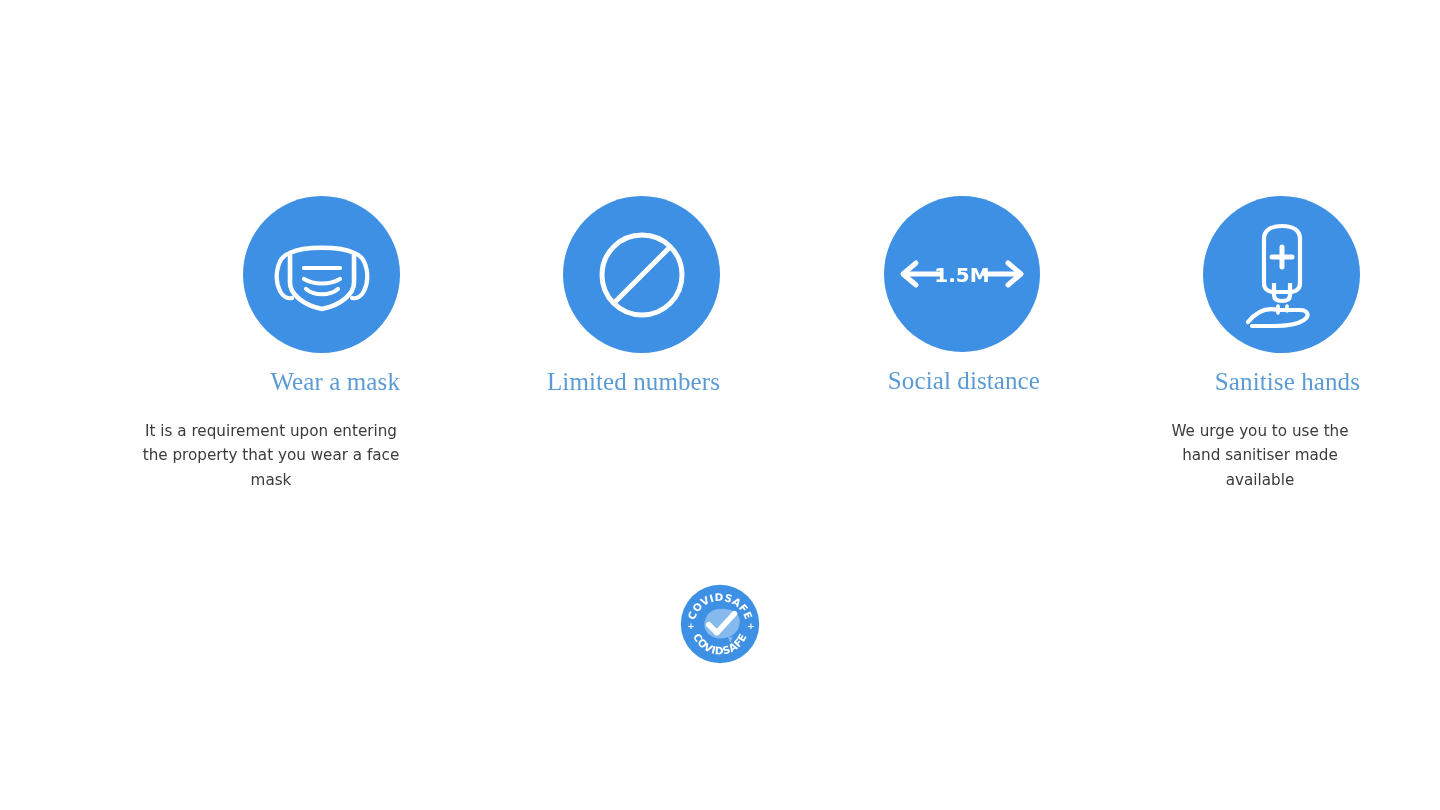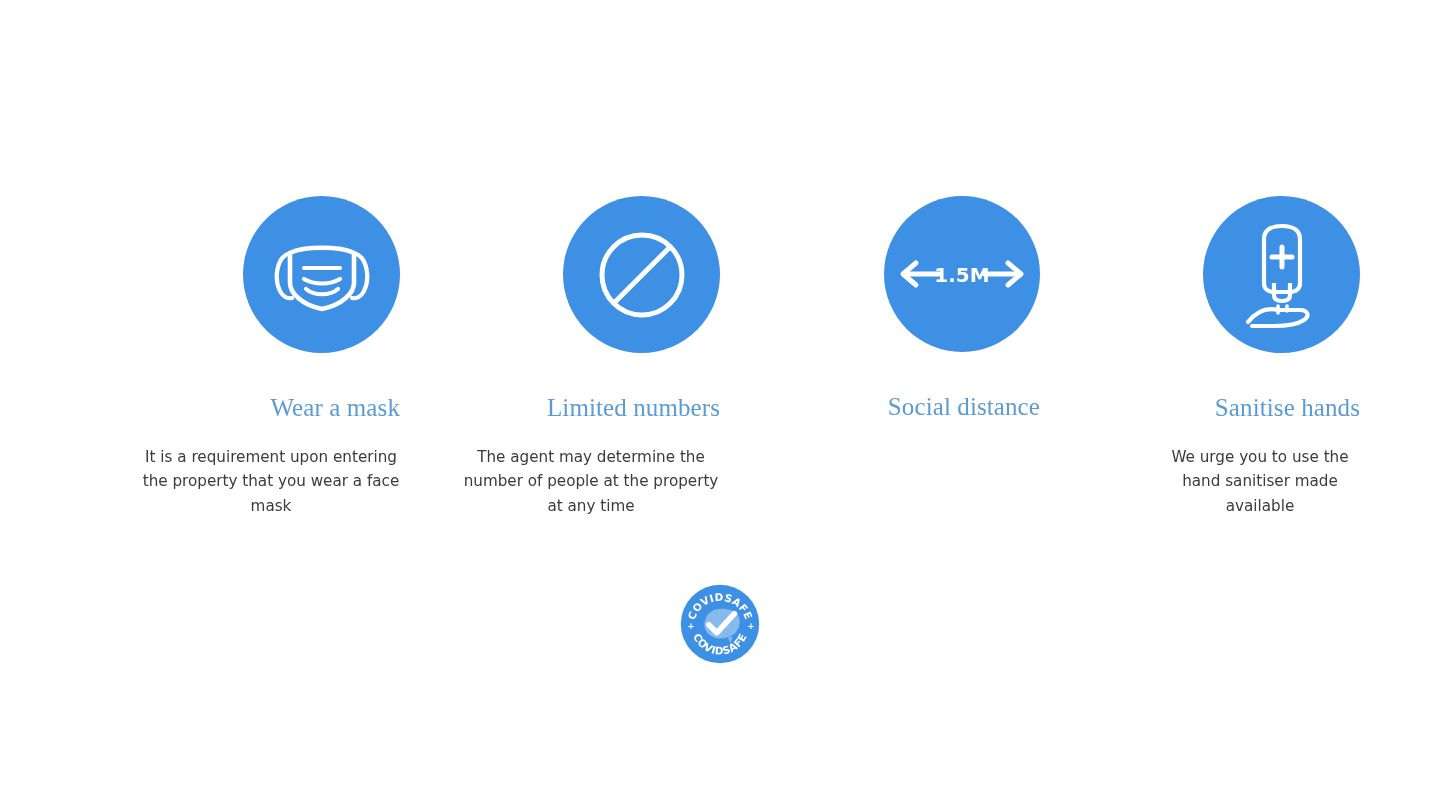--- a/index.html
+++ b/index.html
@@ -55,21 +55,21 @@
   .icon-disc.wide {
     width: 156px;
     height: 156px;
   }
 
   .icon-disc svg {
     display: block;
   }
 
   .card-title {
-    margin-top: 42px;
+    margin-top: 16px;
     font-family: "Liberation Serif", "DejaVu Serif", serif;
     font-size: 25px;
     font-weight: 400;
     line-height: 1;
     color: #5b9bd5;
     text-align: center;
     letter-spacing: 0.1px;
     white-space: nowrap;
   }
 
@@ -125,21 +125,20 @@
     </div>
 
     <div class="card card-2">
       <div class="icon-disc">
         <svg width="96" height="96" viewBox="0 0 96 96" fill="none" aria-hidden="true">
           <circle cx="48" cy="48" r="40" stroke="#ffffff" stroke-width="5" fill="none"></circle>
           <path d="M20 76 L76 20" stroke="#ffffff" stroke-width="5" stroke-linecap="round"></path>
         </svg>
       </div>
       <div class="card-title">Limited numbers</div>
-      <div class="card-body">The agent may determine the number of people at the property at any time</div>
     </div>
 
     <div class="card card-3">
       <div class="icon-disc wide">
         <svg width="136" height="42" viewBox="0 0 136 42" fill="none" aria-hidden="true">
 
           <path d="M45 21 L10 21" stroke="#ffffff" stroke-width="5" stroke-linecap="round"></path>
           <path d="M22 10 L9 21 L22 32" stroke="#ffffff" stroke-width="5" stroke-linecap="round" stroke-linejoin="round" fill="none"></path>
 
           <path d="M91 21 L126 21" stroke="#ffffff" stroke-width="5" stroke-linecap="round"></path>

